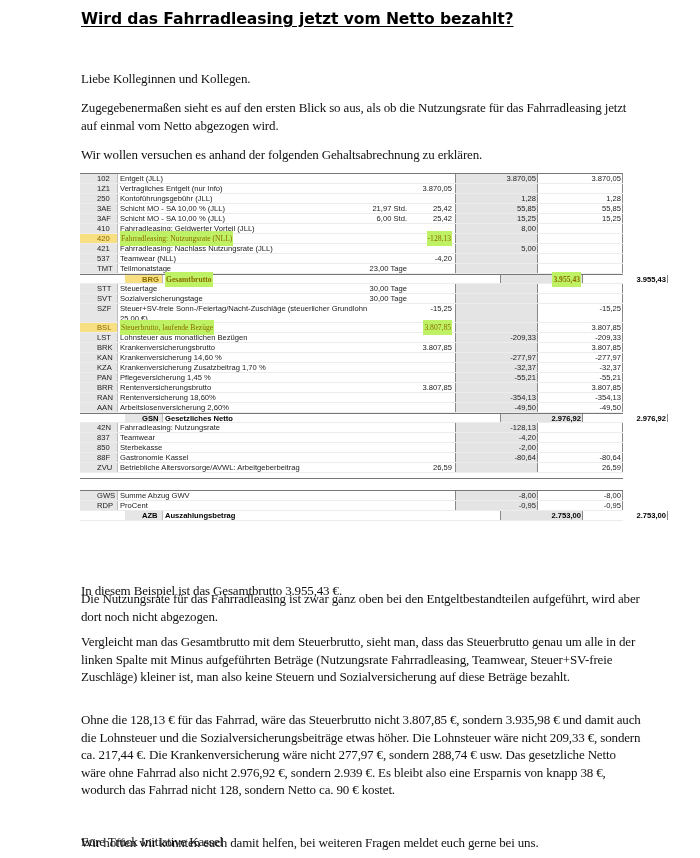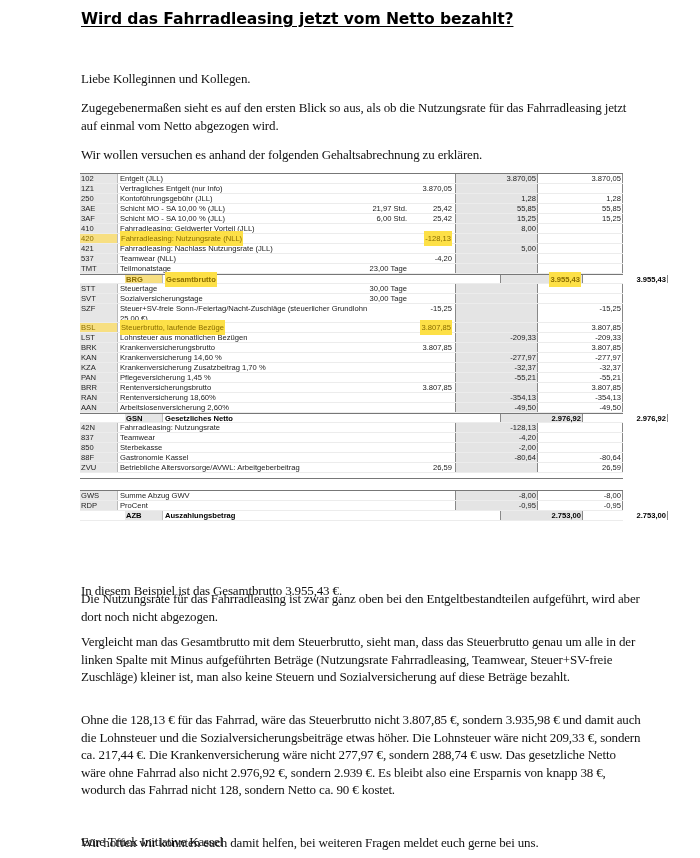--- a/index.html
+++ b/index.html
@@ -5,28 +5,28 @@
   html, body { margin:0; padding:0; background:#ffffff; }
   body { width:700px; height:858px; position:relative; overflow:hidden; font-family:"Liberation Sans", sans-serif; color:#000; }
   .title { position:absolute; left:81px; top:10px; font-family:"DejaVu Sans", sans-serif; font-weight:bold; font-size:15.6px; text-decoration:underline; text-underline-offset:2px; letter-spacing:-0.1px; color:#000; }
   .p { position:absolute; left:81px; width:560px; font-family:Liberation Serif, serif; font-size:13px; line-height:17.6px; color:#111; letter-spacing:-0.15px; }
   
   .slip { position:absolute; left:80px; top:174px; width:543px; font-family:"Liberation Sans", sans-serif; font-size:7.6px; color:#222; }
   .slip .row { position:relative; height:10px; line-height:10px; border-bottom:1px solid #ececec; box-sizing:border-box; }
   .slip .row.tall { height:19px; }
   .slip .row.topline { border-top:1px solid #777; }
   .slip .cell { position:absolute; top:0; height:100%; white-space:nowrap; overflow:visible; }
-  .c-code { left:0; width:38px; background:#e6e6e6; padding-left:1px; box-sizing:border-box; border-right:1px solid #bbb; }
+  .c-code { left:0; width:38px; background:#e6e6e6; padding-left:17px; box-sizing:border-box; border-right:1px solid #bbb; }
   .c-desc { left:40px; width:300px; }
   .c-qty { left:250px; width:77px; text-align:right; }
   .c-rate { left:328px; width:44px; text-align:right; }
   .c-amt { left:375px; width:83px; background:#e4e4e4; text-align:right; border-left:1px solid #888; border-right:1px solid #888; box-sizing:border-box; padding-right:1px; }
   .c-tot { left:458px; width:85px; text-align:right; border-right:1px solid #888; box-sizing:border-box; padding-right:1px; }
   .bold { font-weight:bold; color:#000;margin-left:45px; }
-  .hl { background:#fde047; color:#8a6d00; padding:3px 1px; }
+  .hl { background:#bef264; color:#8a6d00; padding:3px 1px;font-family:Liberation Serif, serif; }
   .hl-code { background:#f7df82 !important; color:#8a6d00; }
   .frame-top { position:absolute; left:80px; top:173px; width:543px; height:1px; background:#777; }
   .frame-bot { position:absolute; left:80px; top:478px; width:543px; height:1px; background:#777; }
   .frame-top2 { position:absolute; left:80px; top:490px; width:543px; height:1px; background:#777; }
   .slip2 { top:491px; }
 </style>
 </head>
 <body>
 
 <div class="title">Wird das Fahrradleasing jetzt vom Netto bezahlt?</div>

